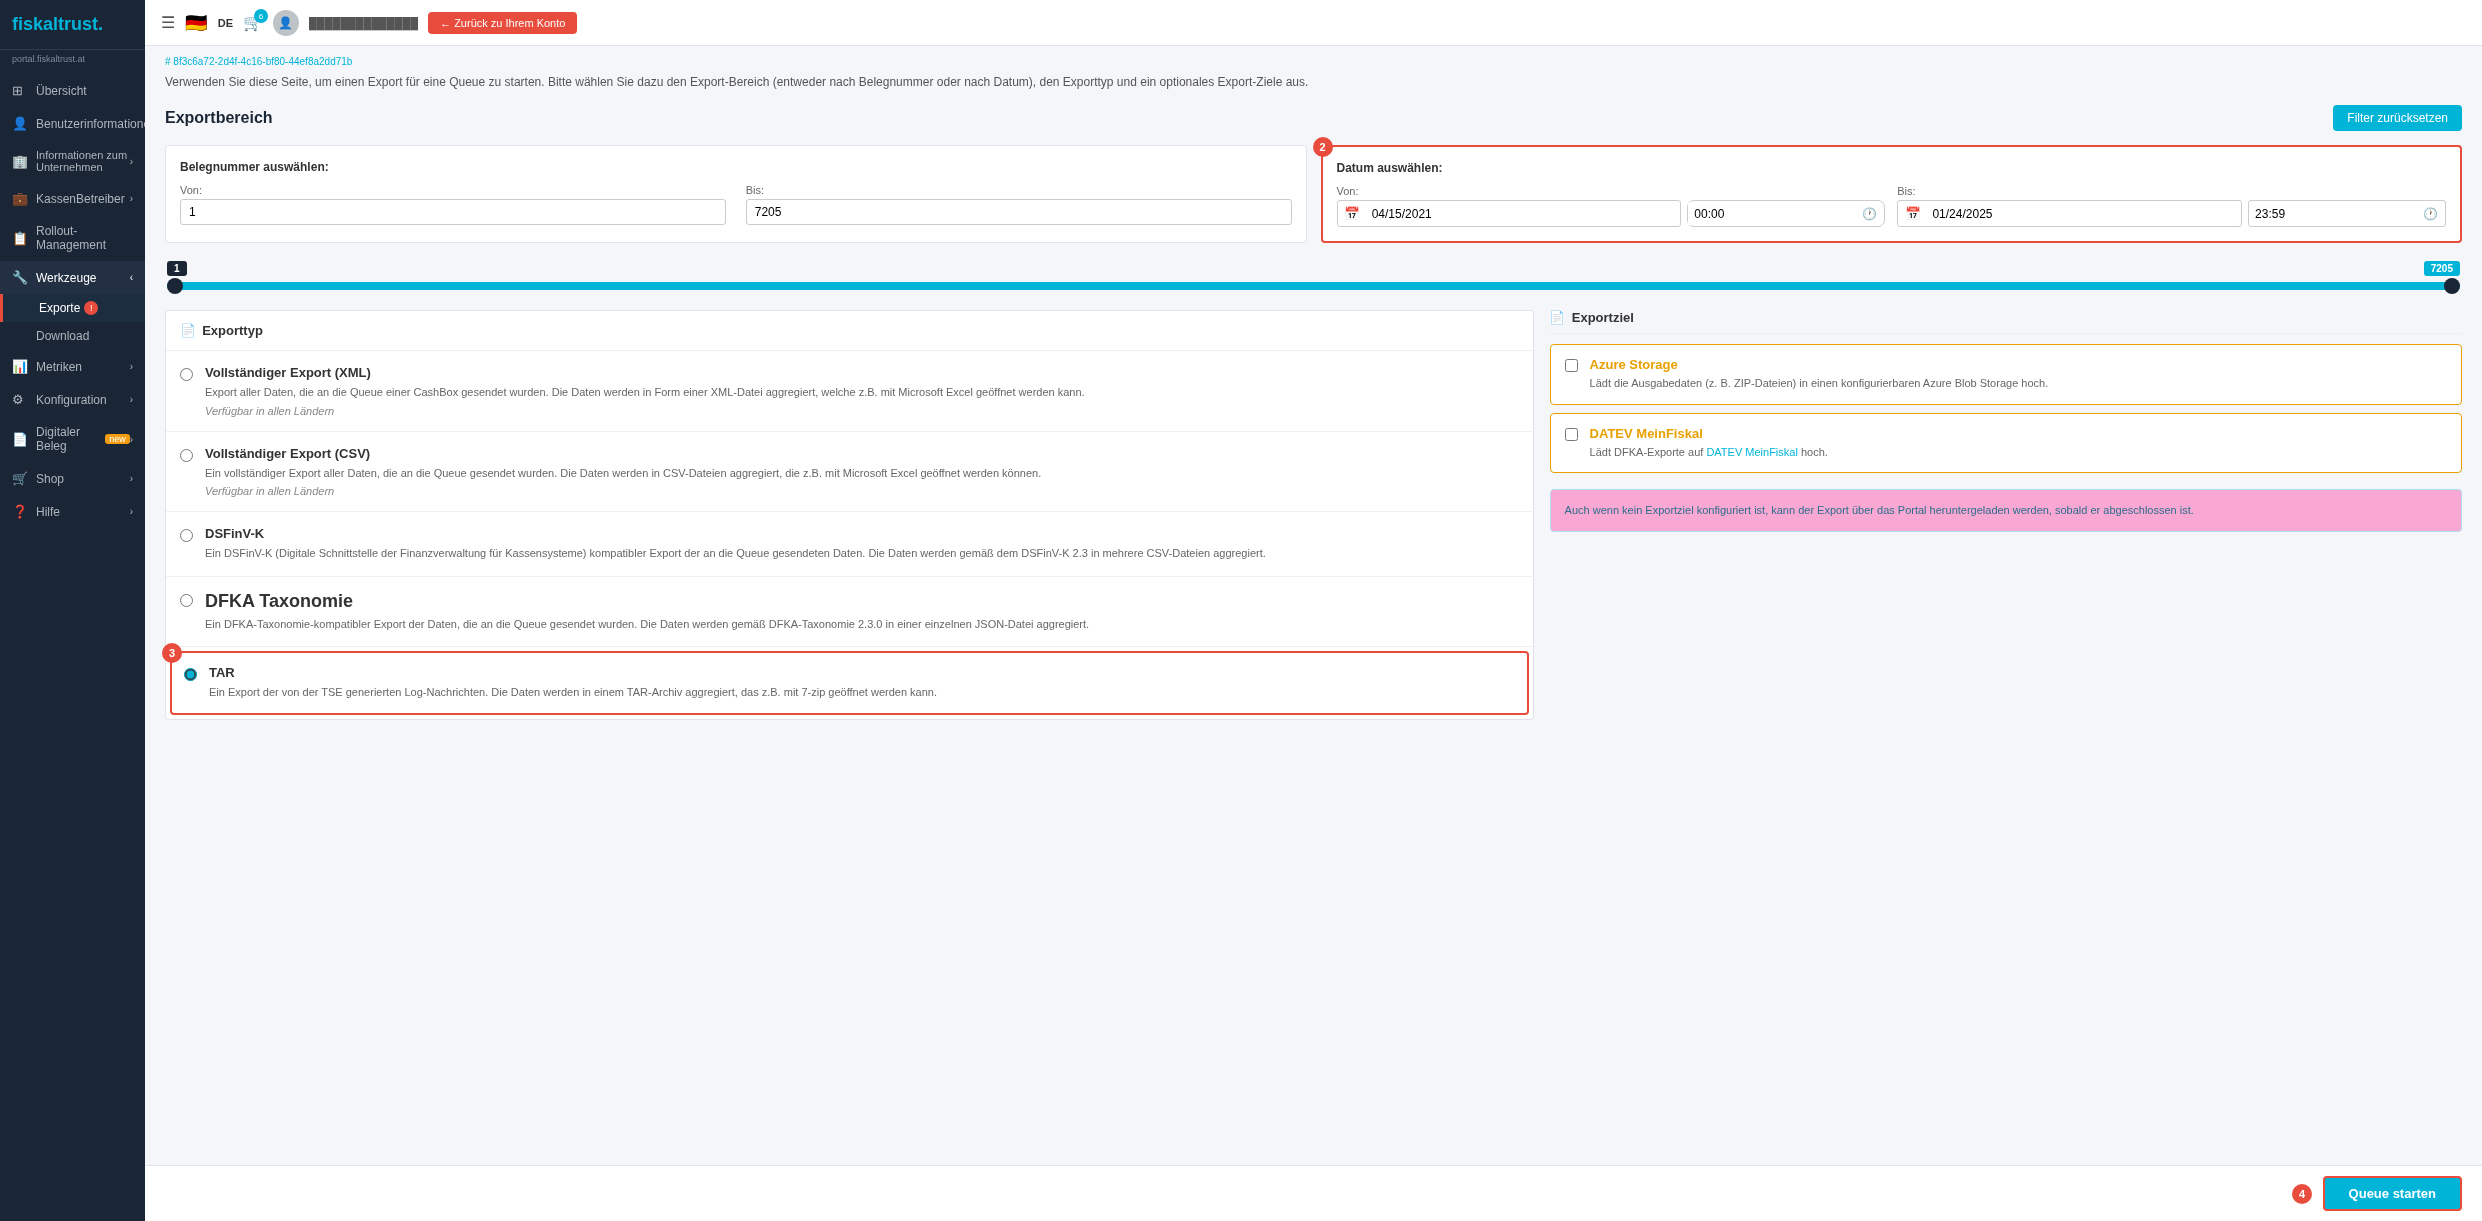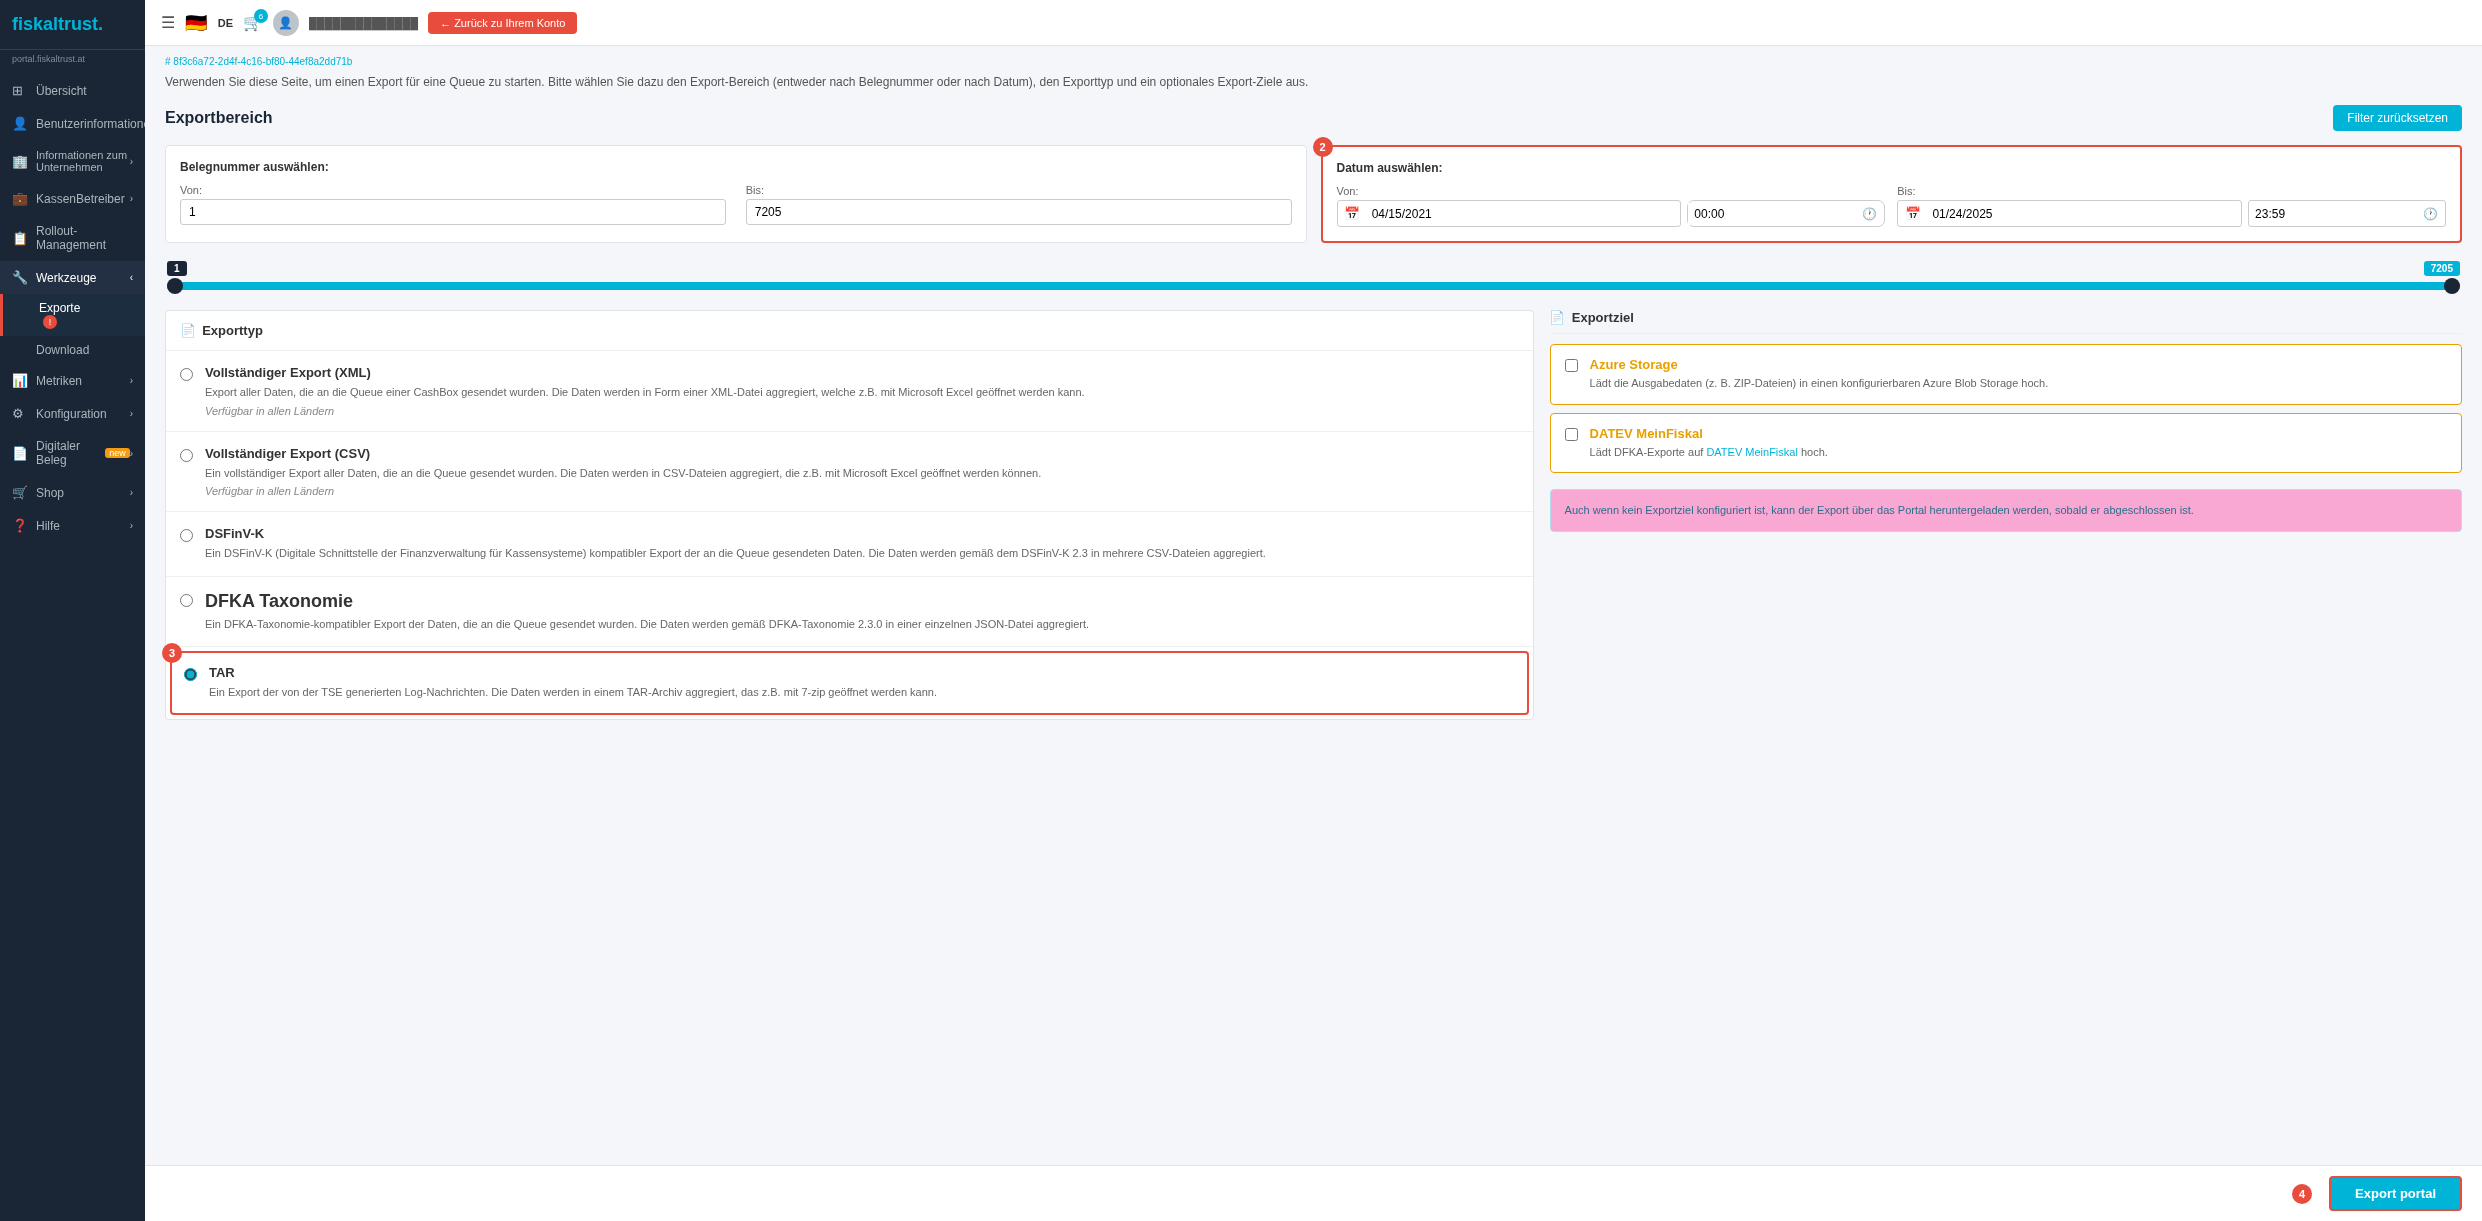--- a/index.html
+++ b/index.html
@@ -71,21 +71,21 @@
     </div>
     <div class="sidebar-item">
       <span class="item-icon">📋</span>
       <span>Rollout-Management</span>
     </div>
     <div class="sidebar-item active">
       <span class="item-icon">🔧</span>
       <span>Werkzeuge</span>
       <span class="chevron">‹</span>
     </div>
-    <div class="sidebar-sub active-export" style="display:flex;align-items:flex-start;flex-direction:column;">
+    <div class="sidebar-sub active-export" style="display:flex;align-items:center;">
       <span>Exporte</span>
       <span class="badge-red">!</span>
     </div>
     <div class="sidebar-sub">
       <span>Download</span>
     </div>
     <div class="sidebar-item">
       <span class="item-icon">📊</span>
       <span>Metriken</span>
       <span class="chevron">›</span>
@@ -285,15 +285,15 @@
         <div style="background:#f9a8d4;border:1px solid #b0ddef;border-radius:4px;padding:12px 14px;font-size:11px;color:#2c6e8a;line-height:1.5;">Auch wenn kein Exportziel konfiguriert ist, kann der Export über das Portal heruntergeladen werden, sobald er abgeschlossen ist.</div>
 
       </div>
 
     </div>
   </div>
 
   <div style="background:#fff;border-top:1px solid #e0e4ea;padding:10px 20px;display:flex;justify-content:flex-end;flex-shrink:0;position:relative;">
 
     <div style="position:absolute;right:170px;top:50%;transform:translateY(-50%);width:20px;height:20px;border-radius:50%;background:#e74c3c;color:#fff;font-size:11px;font-weight:700;display:flex;align-items:center;justify-content:center;">4</div>
-    <button style="background:#00b4d8;color:#fff;border:2px solid #e74c3c;border-radius:4px;padding:8px 24px;font-size:13px;font-weight:600;cursor:pointer;">Export portal</button>
+    <button style="background:#00b4d8;color:#fff;border:2px solid #e74c3c;border-radius:4px;padding:8px 24px;font-size:13px;font-weight:600;cursor:pointer;">Queue starten</button>
   </div>
 </div>
 
 </body></html>

